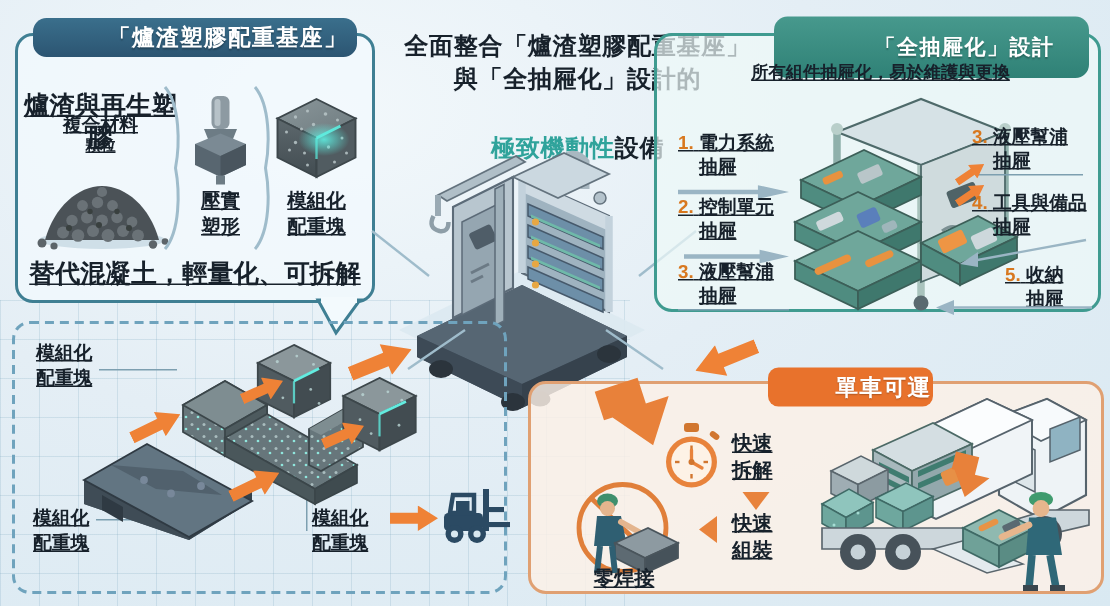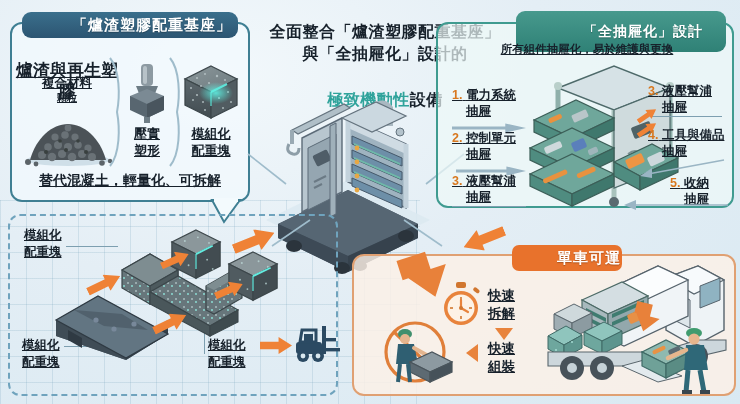--- a/index.html
+++ b/index.html
@@ -174,21 +174,21 @@
         <circle cx="48" cy="38" r="1"></circle>
     </g>
     <ellipse cx="33" cy="29" rx="17" ry="11" fill="url(#glow)" opacity=".85"></ellipse>
     <path d="M28 28 L44 20" stroke="#61f2e4" stroke-width="2" opacity=".9"></path>
     <path d="M28 28 L28 42" stroke="#61f2e4" stroke-width="1.6" opacity=".7"></path>
   </svg>
 
   <div class="lbl nosel" style="left:180px;top:126px;width:62px;font-size:13px;">模組化</div>
   <div class="lbl nosel" style="left:180px;top:143px;width:62px;font-size:13px;">配重塊</div>
 
-  <div class="lbl nosel" style="left:14px;top:172px;width:232px;font-size:14px;">替代混凝土，輕量化、可拆解</div>
+  <div class="lbl nosel" style="left:14px;top:172px;width:232px;font-size:17px;">替代混凝土，輕量化、可拆解</div>
 
   <svg class="nosel" style="position:absolute;left:210px;top:198px;" width="36" height="26" viewBox="0 0 36 26">
     <path d="M2 2 L30 2 L14 24 Z" fill="#f3fafd" stroke="#3f7f93" stroke-width="2"></path>
     <path d="M4 2 L28 2" stroke="#f3fafd" stroke-width="4"></path>
   </svg>
 
   <div class="ctr-title nosel" style="left:252px;top:44px;width:266px;font-size:16px;">與「全抽屜化」設計的</div>
   <div class="ctr-title nosel" style="left:252px;top:22px;width:266px;font-size:16px;">全面整合「爐渣塑膠配重基座」</div>
   <div class="ctr-title nosel" style="left:252px;top:66px;width:266px;font-size:16px;margin-top:24px;">
     <span class="accent">極致機動性</span><span>設備</span>
@@ -521,20 +521,21 @@
     <path d="M26 24 L42 24 L46 44 L24 44 Z" fill="#2f5f72"></path>
     <path d="M42 28 L60 38" stroke="#e4b58e" stroke-width="4" stroke-linecap="round"></path>
 
     <path d="M38 42 L60 32 L80 42 L58 52 Z" fill="#8d9aa1" stroke="#4a555c" stroke-width="1.2"></path>
     <path d="M38 42 L58 52 L58 62 L38 52 Z" fill="#5d6a72" stroke="#4a555c" stroke-width="1.2"></path>
     <path d="M58 52 L80 42 L80 52 L58 62 Z" fill="#46525a" stroke="#4a555c" stroke-width="1.2"></path>
     <path d="M28 44 L26 62" stroke="#2f5f72" stroke-width="4"></path>
     <path d="M36 44 L38 62" stroke="#2f5f72" stroke-width="4"></path>
   </svg>
 
+  <div class="lbl nosel" style="left:378px;top:378px;width:76px;font-size:13.5px;">零焊接</div>
 
   <svg style="position:absolute;left:548px;top:256px;" width="190" height="132" viewBox="0 0 190 132">
 
     <path d="M118 22 L150 10 L176 24 L176 74 L146 90 L118 74 Z" fill="#eef3f6" stroke="#56636c" stroke-width="1.4"></path>
     <path d="M118 22 L150 10 L176 24 L146 38 Z" fill="#f7fafc" stroke="#56636c" stroke-width="1.2"></path>
     <path d="M152 30 L172 22 L172 44 L152 52 Z" fill="#8fb3c2" stroke="#56636c" stroke-width="1"></path>
     <path d="M122 34 L142 44 L142 72 L122 62 Z" fill="#dde6ea" stroke="#56636c" stroke-width="1"></path>
 
     <path d="M46 40 L110 10 L140 24 L140 60 L76 90 L46 76 Z" fill="#f0f4f7" stroke="#56636c" stroke-width="1.3"></path>
     <path d="M46 40 L110 10 L140 24 L76 54 Z" fill="#fbfdfe" stroke="#56636c" stroke-width="1.2"></path>

